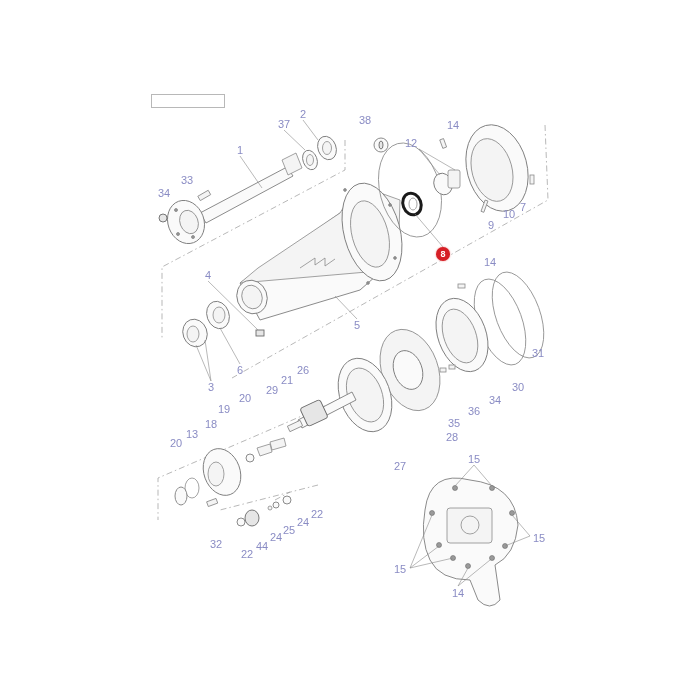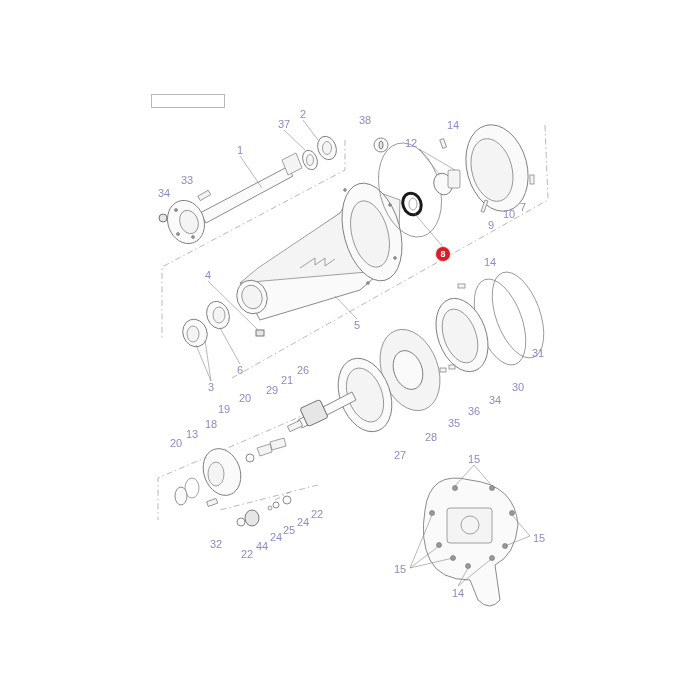--- a/index.html
+++ b/index.html
@@ -239,30 +239,30 @@
     <span class="callout" style="left:490px;top:262px">14</span>
     <span class="callout" style="left:208px;top:275px">4</span>
     <span class="callout" style="left:357px;top:325px">5</span>
     <span class="callout" style="left:240px;top:370px">6</span>
     <span class="callout" style="left:211px;top:387px">3</span>
     <span class="callout" style="left:538px;top:353px">31</span>
     <span class="callout" style="left:518px;top:387px">30</span>
     <span class="callout" style="left:495px;top:400px">34</span>
     <span class="callout" style="left:474px;top:411px">36</span>
     <span class="callout" style="left:454px;top:423px">35</span>
-    <span class="callout" style="left:431px;top:437px">28</span>
+    <span class="callout" style="left:452px;top:437px">28</span>
     <span class="callout" style="left:303px;top:370px">26</span>
     <span class="callout" style="left:287px;top:380px">21</span>
     <span class="callout" style="left:272px;top:390px">29</span>
     <span class="callout" style="left:245px;top:398px">20</span>
     <span class="callout" style="left:224px;top:409px">19</span>
     <span class="callout" style="left:211px;top:424px">18</span>
     <span class="callout" style="left:192px;top:434px">13</span>
     <span class="callout" style="left:176px;top:443px">20</span>
-    <span class="callout" style="left:400px;top:455px">27</span>
+    <span class="callout" style="left:400px;top:466px">27</span>
     <span class="callout" style="left:317px;top:514px">22</span>
     <span class="callout" style="left:303px;top:522px">24</span>
     <span class="callout" style="left:289px;top:530px">25</span>
     <span class="callout" style="left:276px;top:537px">24</span>
     <span class="callout" style="left:262px;top:546px">44</span>
     <span class="callout" style="left:247px;top:554px">22</span>
     <span class="callout" style="left:216px;top:544px">32</span>
     <span class="callout" style="left:474px;top:459px">15</span>
     <span class="callout" style="left:539px;top:538px">15</span>
     <span class="callout" style="left:400px;top:569px">15</span>

